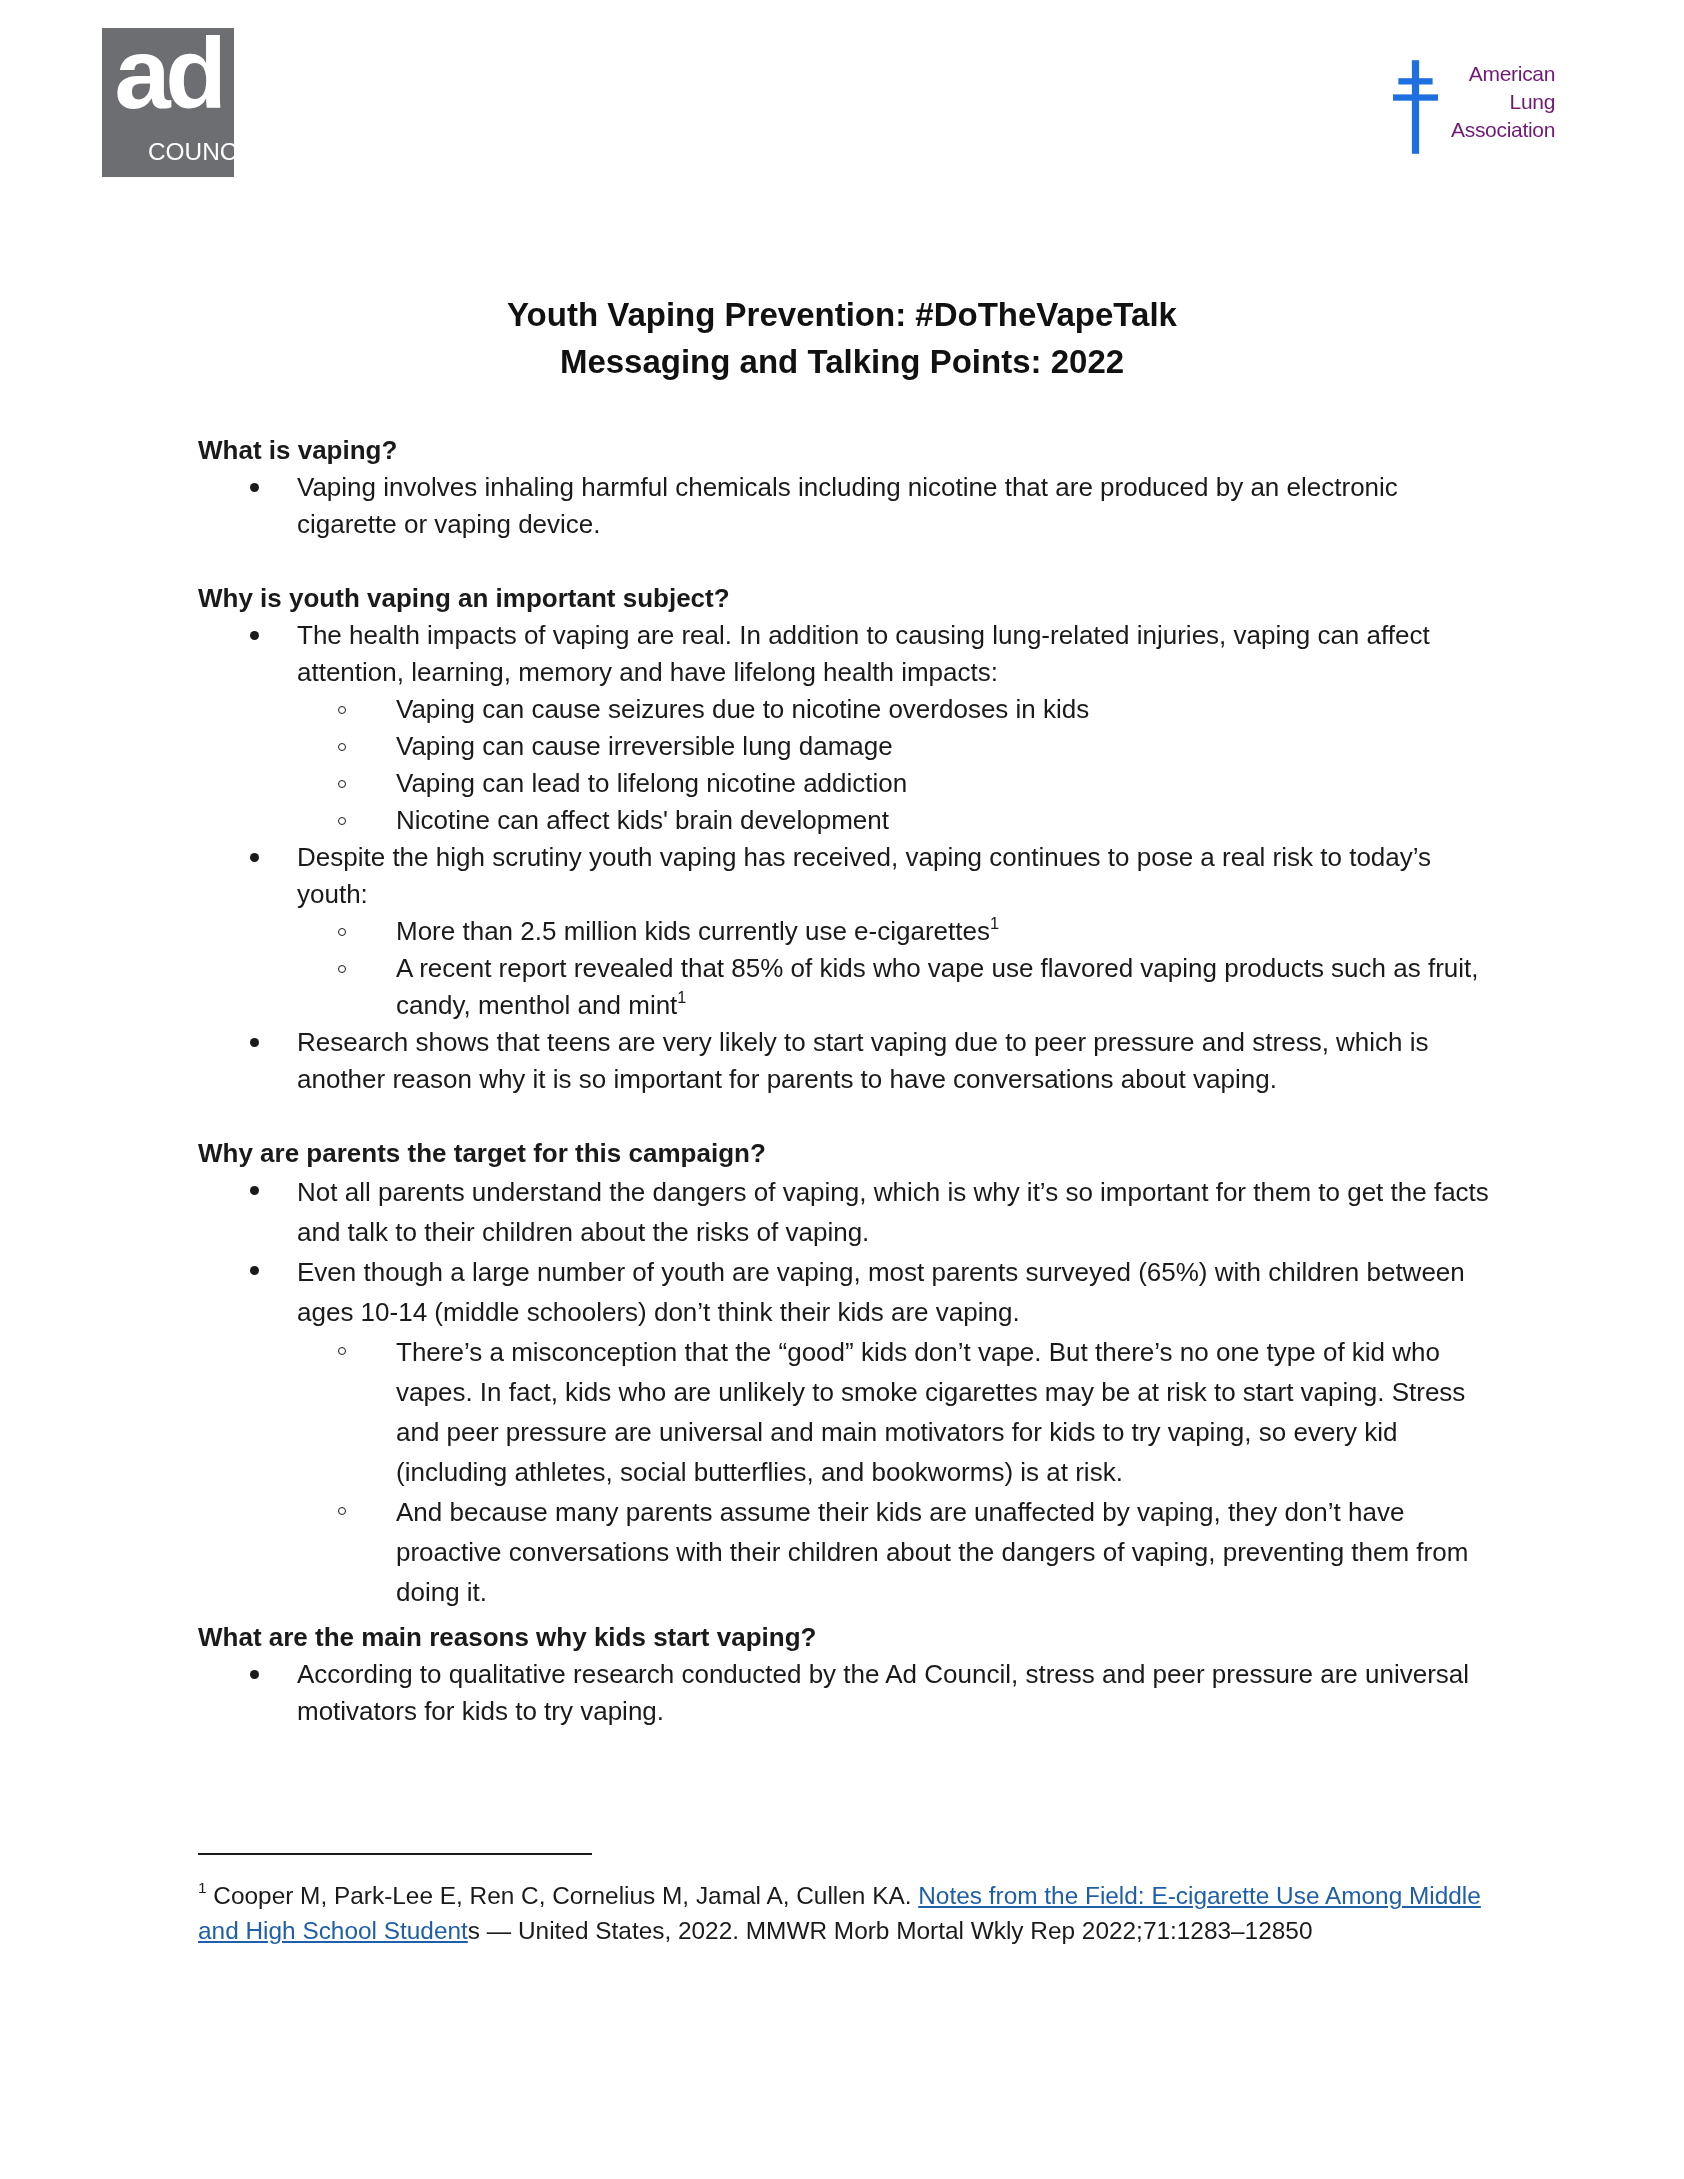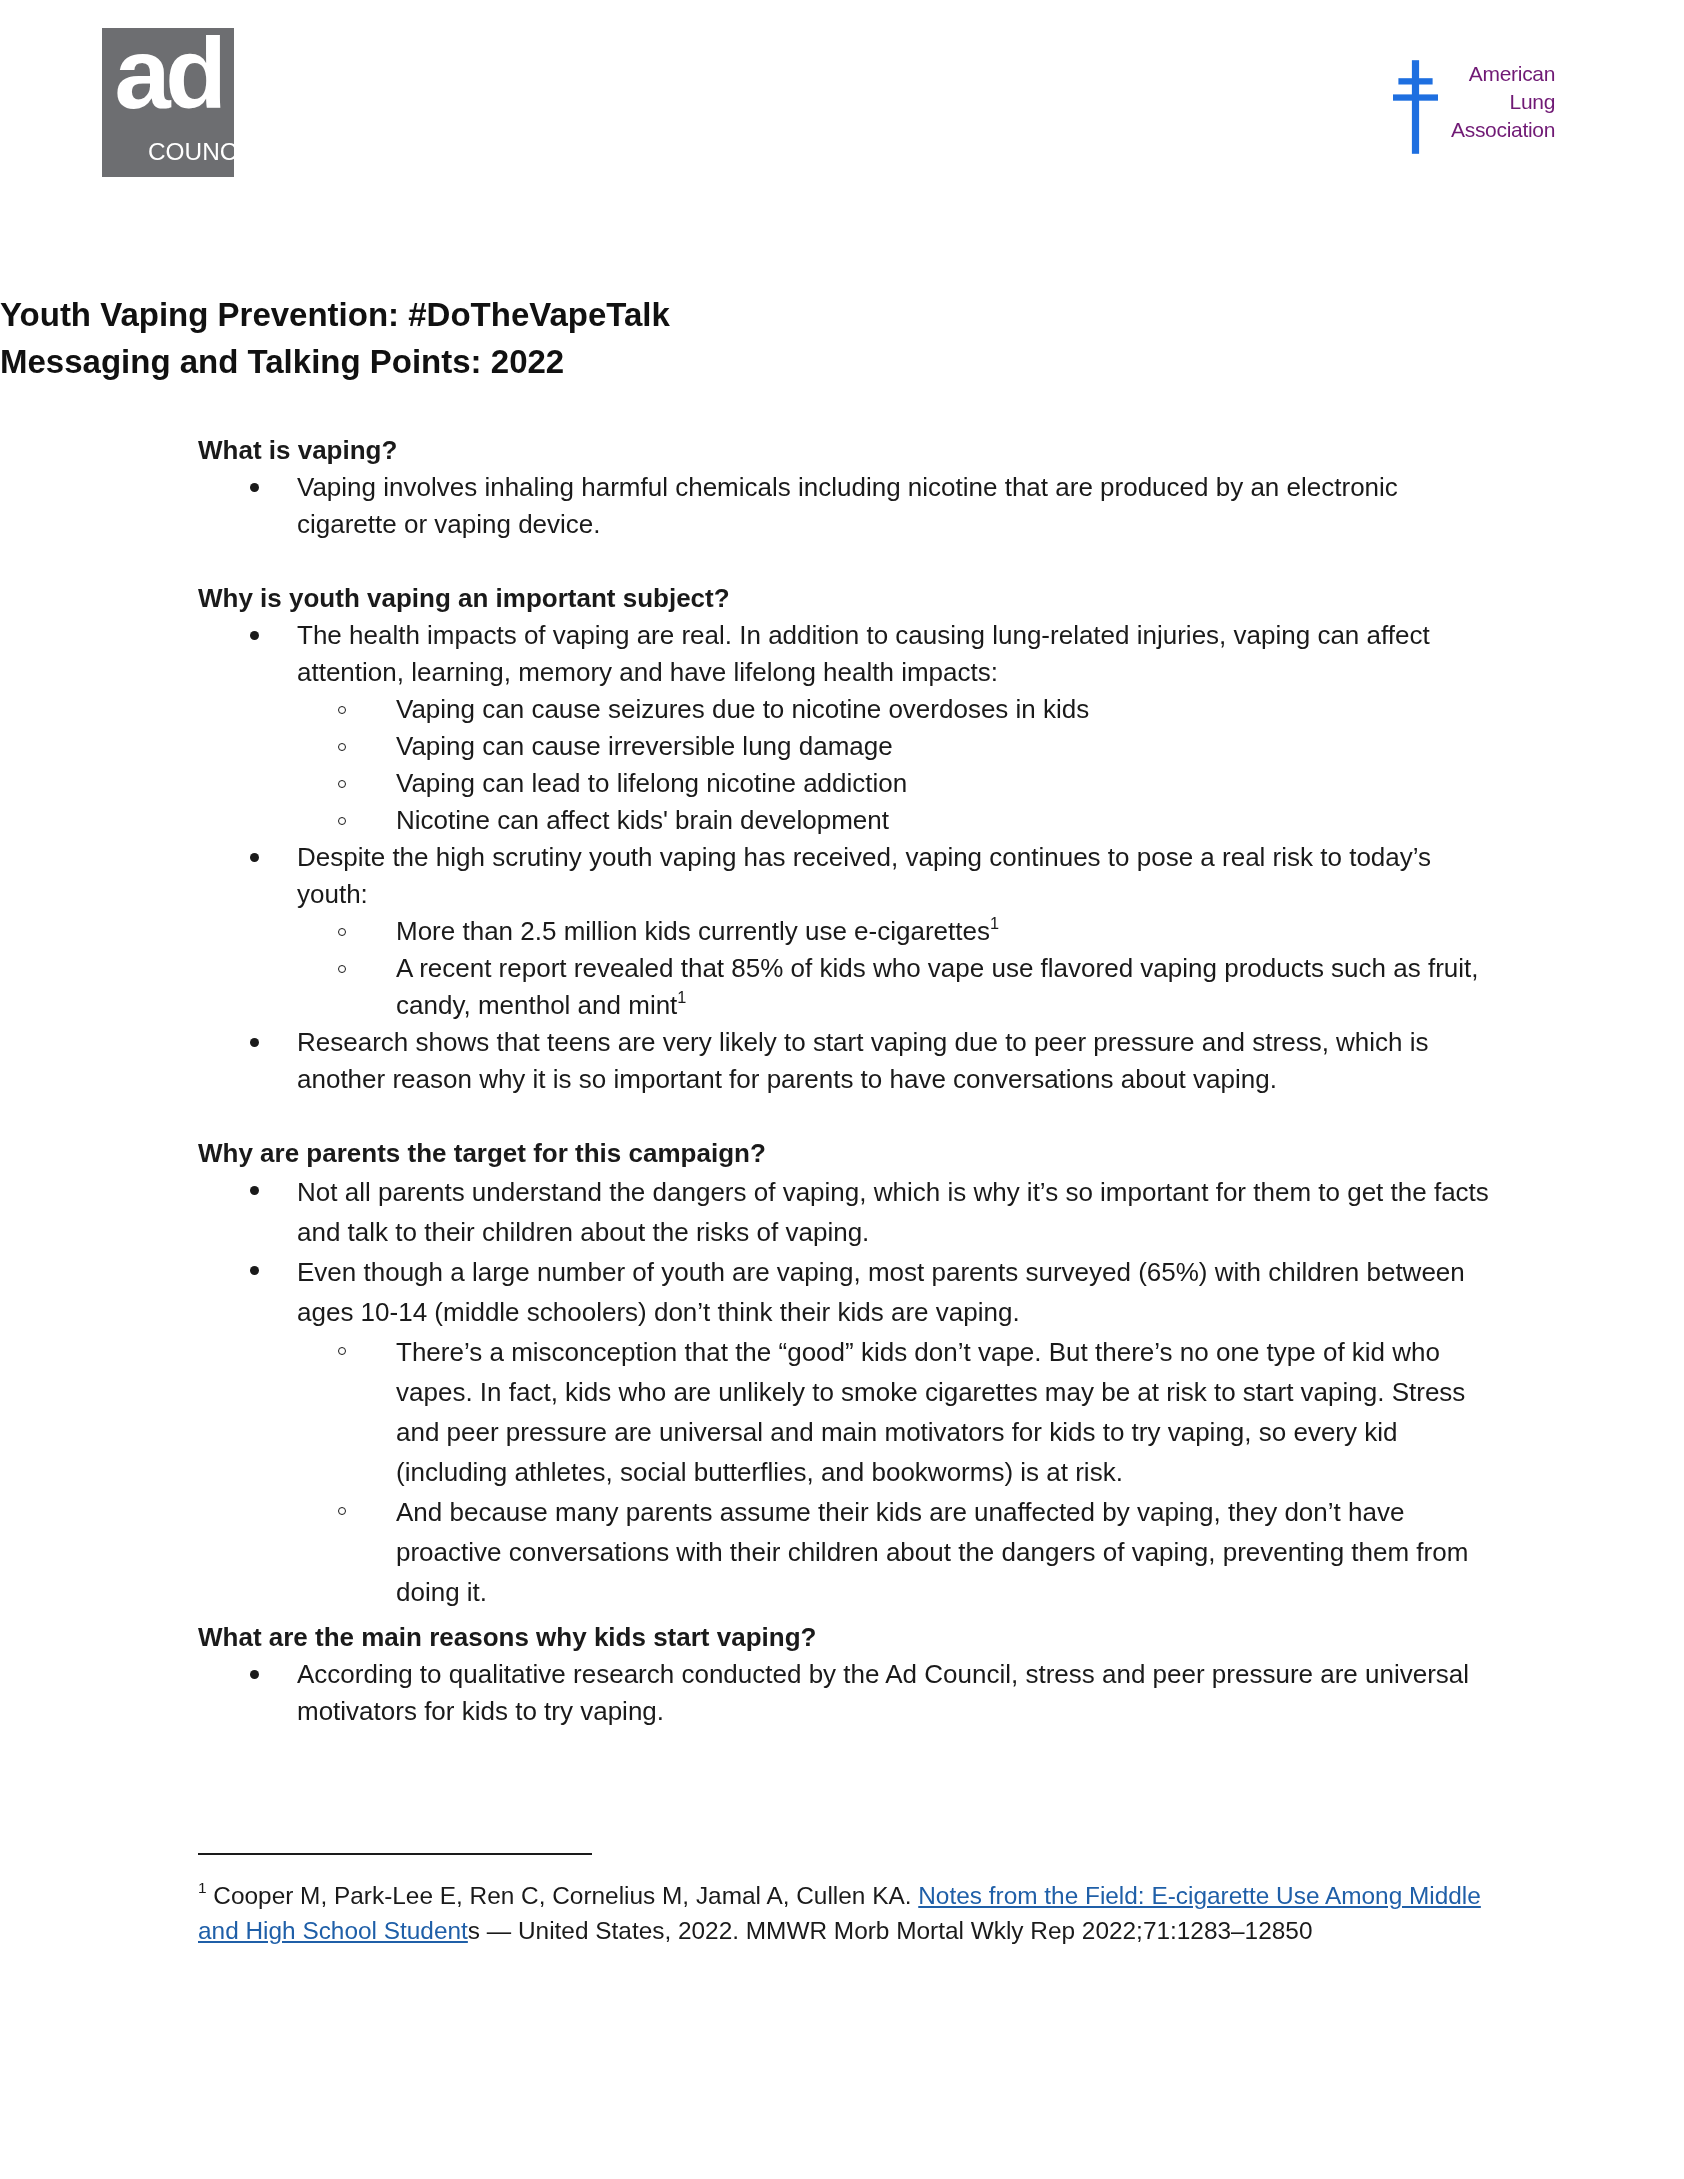--- a/index.html
+++ b/index.html
@@ -24,21 +24,21 @@
   .ala-cross { position: absolute; left: 0; top: 0; width: 45px; height: 94px; }
   .ala-text {
     position: absolute; left: 58px; top: 0; color: #701a75;
     font-family: "Liberation Sans", sans-serif; font-size: 21px; line-height: 28px; font-weight: normal;
     letter-spacing: -0.3px;
     text-align: right;
   }
   .ala-text div { white-space: nowrap; }
 
   .title {
-    position: absolute; left: 0; right: 0; top: 291px; text-align: left;
+    position: absolute; left: 0; right: 0; top: 291px; text-align: center;
     font-weight: bold; font-size: 33px; line-height: 47px; color: #111;
   }
   .content {
     position: absolute; left: 198px; top: 432px; width: 1303px;
     font-size: 26px; line-height: 37px; color: #1a1a1a;
   }
   .h { font-weight: bold; margin: 0; }
   ul.l1, ul.l2 { list-style: none; margin: 0; padding: 0; }
   ul.l1 > li { position: relative; padding-left: 99px; }
   ul.l1 > li > .bul {

